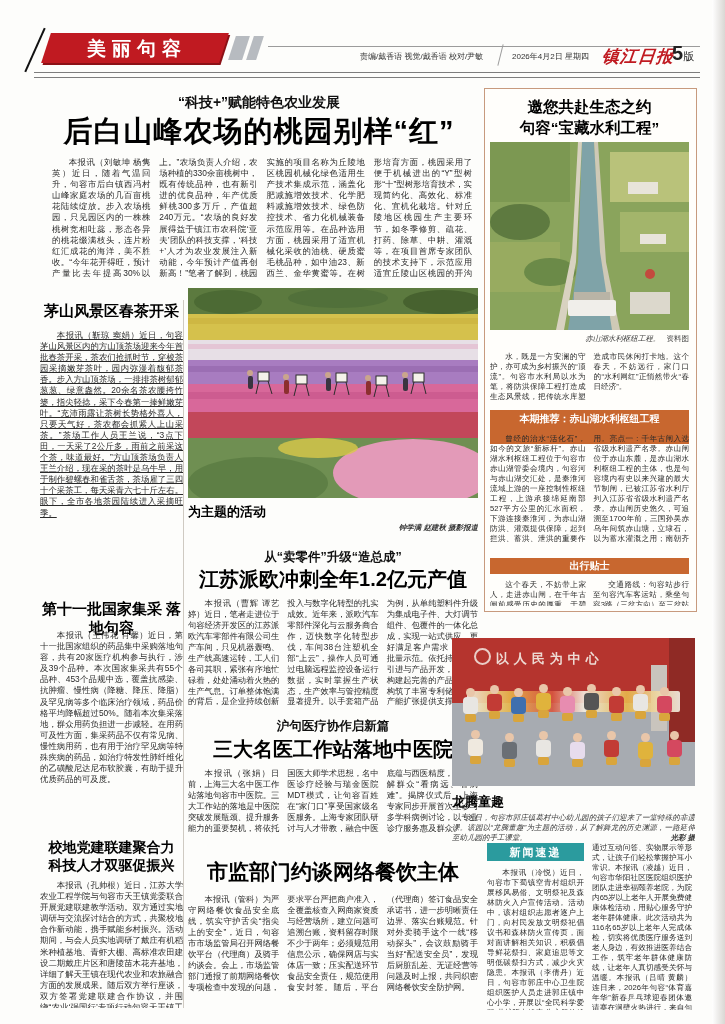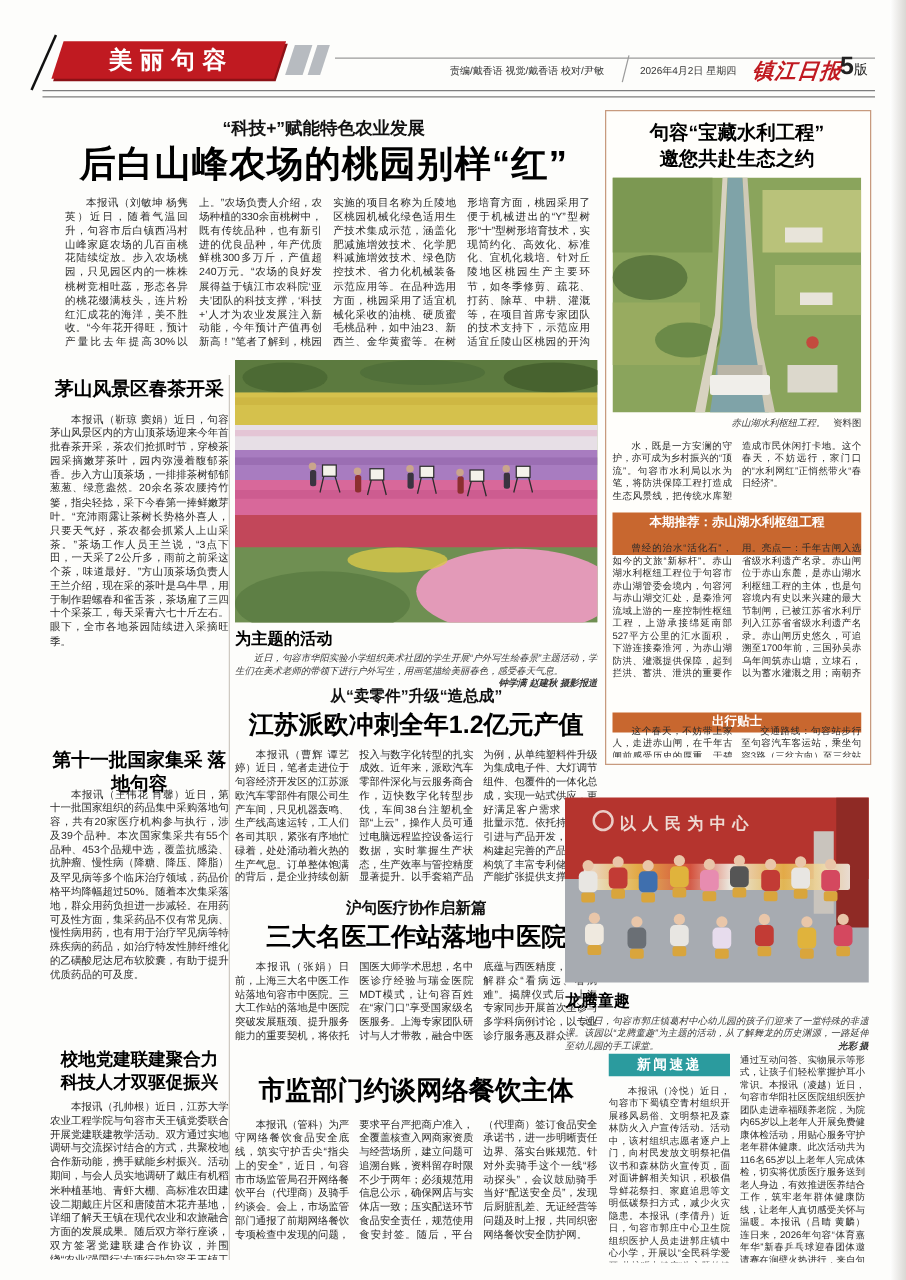--- a/index.html
+++ b/index.html
@@ -127,51 +127,50 @@
       <rect x="225" y="85" width="11" height="9" fill="#f4f2ea"></rect>
         <line x1="226" y1="94" x2="223" y2="106"></line>
         <line x1="235" y1="94" x2="238" y2="106"></line>
     </g>
   </svg>
 </div>
 
 <div class="abs" style="left:188px;top:502px;width:290px;">
   <span style="font-weight:bold;font-size:13px;color:#000;">为主题的活动</span>
   <div class="capt jt indent" style="margin-top:2px;font-style:italic;">
-    <span>近日，句容市华阳实验小学组织美术社团的学生开展“户外写生绘春景”主题活动，学生们在美术老师的带领下进行户外写生，用画笔描绘美丽春色，感受春天气息。</span>
     <span class="credit" style="float:right;font-weight:bold;">钟学满 赵建秋 摄影报道</span>
   </div>
 </div>
 
 <div class="abs colrule" style="left:183px;top:300px;height:708px;"></div>
 
 <div class="abs headline" style="left:40px;top:302px;width:143px;font-size:15px;">茅山风景区春茶开采</div>
-<div class="abs jt indent" style="left:40px;top:330px;width:143px;height:218px;font-size:8.4px;">本报讯（靳琼 窦娟）近日，句容茅山风景区内的方山顶茶场迎来今年首批春茶开采，茶农们抢抓时节，穿梭茶园采摘嫩芽茶叶，园内弥漫着馥郁茶香。步入方山顶茶场，一排排茶树郁郁葱葱、绿意盎然。20余名茶农腰挎竹篓，指尖轻捻，采下今春第一捧鲜嫩芽叶。“充沛雨露让茶树长势格外喜人，只要天气好，茶农都会抓紧人上山采茶。”茶场工作人员王兰说，“3点下田，一天采了2公斤多，雨前之前采这个茶，味道最好。”方山顶茶场负责人王兰介绍，现在采的茶叶是乌牛早，用于制作碧螺春和雀舌茶，茶场雇了三四十个采茶工，每天采青六七十斤左右。眼下，全市各地茶园陆续进入采摘旺季。</div>
+<div class="abs jt indent" style="left:40px;top:330px;width:143px;height:218px;font-size:8.4px;text-decoration:underline;">本报讯（靳琼 窦娟）近日，句容茅山风景区内的方山顶茶场迎来今年首批春茶开采，茶农们抢抓时节，穿梭茶园采摘嫩芽茶叶，园内弥漫着馥郁茶香。步入方山顶茶场，一排排茶树郁郁葱葱、绿意盎然。20余名茶农腰挎竹篓，指尖轻捻，采下今春第一捧鲜嫩芽叶。“充沛雨露让茶树长势格外喜人，只要天气好，茶农都会抓紧人上山采茶。”茶场工作人员王兰说，“3点下田，一天采了2公斤多，雨前之前采这个茶，味道最好。”方山顶茶场负责人王兰介绍，现在采的茶叶是乌牛早，用于制作碧螺春和雀舌茶，茶场雇了三四十个采茶工，每天采青六七十斤左右。眼下，全市各地茶园陆续进入采摘旺季。</div>
 
 <div class="abs headline" style="left:40px;top:556px;width:143px;font-size:15px;line-height:1.25;margin-top:44px;">第十一批国家集采 落地句容</div>
 <div class="abs jt indent" style="left:40px;top:630px;width:143px;height:228px;font-size:8.4px;">本报讯（王伟花 肖馨）近日，第十一批国家组织的药品集中采购落地句容，共有20家医疗机构参与执行，涉及39个品种。本次国家集采共有55个品种、453个品规中选，覆盖抗感染、抗肿瘤、慢性病（降糖、降压、降脂）及罕见病等多个临床治疗领域，药品价格平均降幅超过50%。随着本次集采落地，群众用药负担进一步减轻。在用药可及性方面，集采药品不仅有常见病、慢性病用药，也有用于治疗罕见病等特殊疾病的药品，如治疗特发性肺纤维化的乙磺酸尼达尼布软胶囊，有助于提升优质药品的可及度。</div>
 
 <div class="abs headline" style="left:40px;top:838px;width:143px;font-size:14px;line-height:1.3;">校地党建联建聚合力 科技人才双驱促振兴</div>
 <div class="abs jt indent" style="left:40px;top:880px;width:143px;height:128px;font-size:8.4px;">本报讯（孔帅根）近日，江苏大学农业工程学院与句容市天王镇党委联合开展党建联建教学活动。双方通过实地调研与交流探讨结合的方式，共聚校地合作新动能，携手赋能乡村振兴。活动期间，与会人员实地调研了戴庄有机稻米种植基地、青虾大棚、高标准农田建设二期戴庄片区和唐陵苗木花卉基地，详细了解天王镇在现代农业和农旅融合方面的发展成果。随后双方举行座谈，双方签署党建联建合作协议，并围绕“农业‘强国行’专项行动句容天王镇工作站”揭牌，在合作对接阶段，双方将以党建为引领深化协同。</div>
 
 <div class="abs kicker" style="left:188px;top:549px;width:290px;font-size:12.5px;">从“卖零件”升级“造总成”</div>
 <div class="abs headline" style="left:188px;top:566px;width:290px;font-size:20px;">江苏派欧冲刺全年1.2亿元产值</div>
 <div class="abs jt indent" style="left:188px;top:598px;width:290px;height:112px;font-size:8.3px;column-count:3;column-gap:8px;">本报讯（曹辉 谭艺婷）近日，笔者走进位于句容经济开发区的江苏派欧汽车零部件有限公司生产车间，只见机器轰鸣、生产线高速运转，工人们各司其职，紧张有序地忙碌着，处处涌动着火热的生产气息。订单整体饱满的背后，是企业持续创新投入与数字化转型的扎实成效。近年来，派欧汽车零部件深化与云服务商合作，迈快数字化转型步伐，车间38台注塑机全部“上云”，操作人员可通过电脑远程监控设备运行数据，实时掌握生产状态，生产效率与管控精度显著提升。以手套箱产品为例，从单纯塑料件升级为集成电子件、大灯调节组件、包覆件的一体化总成，实现一站式供应，更好满足客户需求，“视小批量示范。依托持续技术引进与产品开发，企业已构建起完善的产品矩阵，构筑了丰富专利储备，为产能扩张提供支撑，今年将全力冲刺1.2亿元产值目标。</div>
 
 <div class="abs kicker" style="left:188px;top:718px;width:290px;font-size:12.5px;">沪句医疗协作启新篇</div>
 <div class="abs headline" style="left:188px;top:736px;width:290px;font-size:20px;">三大名医工作站落地中医院</div>
 <div class="abs jt indent" style="left:188px;top:768px;width:290px;height:76px;font-size:8.3px;column-count:3;column-gap:8px;">本报讯（张娟）日前，上海三大名中医工作站落地句容市中医院。三大工作站的落地是中医院突破发展瓶颈、提升服务能力的重要契机，将依托国医大师学术思想，名中医诊疗经验与瑞金医院MDT模式，让句容百姓在“家门口”享受国家级名医服务。上海专家团队研讨与人才带教，融合中医底蕴与西医精度，切实缓解群众“看病远、看病难”。揭牌仪式后，上海专家同步开展首次坐诊与多学科病例讨论，以专业诊疗服务惠及群众。</div>
 
 <div class="abs headline" style="left:188px;top:858px;width:290px;font-size:21px;">市监部门约谈网络餐饮主体</div>
 <div class="abs jt indent" style="left:188px;top:894px;width:290px;height:114px;font-size:8.3px;column-count:3;column-gap:8px;">本报讯（管科）为严守网络餐饮食品安全底线，筑实守护舌尖“指尖上的安全”，近日，句容市市场监管局召开网络餐饮平台（代理商）及骑手约谈会。会上，市场监管部门通报了前期网络餐饮专项检查中发现的问题，要求平台严把商户准入，全覆盖核查入网商家资质与经营场所，建立问题可追溯台账，资料留存时限不少于两年；必须规范用信息公示，确保网店与实体店一致；压实配送环节食品安全责任，规范使用食安封签。随后，平台（代理商）签订食品安全承诺书，进一步明晰责任边界、落实台账规范。针对外卖骑手这个一线“移动探头”，会议鼓励骑手当好“配送安全员”，发现后厨脏乱差、无证经营等问题及时上报，共同织密网络餐饮安全防护网。</div>
 
 <div class="abs rbox" style="left:484px;top:88px;width:211px;height:522px;"></div>
 <div class="abs headline" style="left:488px;top:97px;width:203px;font-size:15.5px;line-height:1.35;">
+  <div>邀您共赴生态之约</div>
   <div>句容“宝藏水利工程”</div>
-  <div>邀您共赴生态之约</div>
 </div>
 
 <div class="abs" style="left:490px;top:142px;width:199px;height:188px;">
   <svg width="199" height="188" viewBox="0 0 199 188">
     <rect width="199" height="188" fill="#8aa45c"></rect>
     <rect x="0" y="0" width="80" height="60" fill="#7c9852"></rect>
     <rect x="120" y="10" width="79" height="50" fill="#b9c27a"></rect>
     <rect x="130" y="70" width="69" height="40" fill="#a3b56b"></rect>
     <rect x="0" y="100" width="70" height="50" fill="#98ab60"></rect>
     <ellipse cx="30" cy="80" rx="30" ry="18" fill="#5e7a40"></ellipse>
@@ -187,21 +186,21 @@
     <circle cx="160" cy="132" r="5" fill="#c34a3e"></circle>
   </svg>
 </div>
 <div class="abs capt" style="left:490px;top:334px;width:199px;text-align:right;">
   <span style="font-style:italic;">赤山湖水利枢纽工程。</span>
   &nbsp;&nbsp;<span class="credit">资料图</span>
 </div>
 <div class="abs jt indent" style="left:490px;top:352px;width:199px;height:52px;font-size:7.6px;column-count:2;column-gap:8px;">水，既是一方安澜的守护，亦可成为乡村振兴的“顶流”。句容市水利局以水为笔，将防洪保障工程打造成生态风景线，把传统水库塑造成市民休闲打卡地。这个春天，不妨远行，家门口的“水利网红”正悄然带火“春日经济”。</div>
 <div class="abs obanner" style="left:490px;top:410px;width:199px;height:34px;font-size:10px;line-height:17px;">本期推荐：赤山湖水利枢纽工程</div>
 <div class="abs jt indent" style="left:490px;top:434px;width:199px;height:118px;font-size:7.6px;column-count:2;column-gap:8px;">曾经的治水“活化石”，如今的文旅“新标杆”。赤山湖水利枢纽工程位于句容市赤山湖管委会境内，句容河与赤山湖交汇处，是秦淮河流域上游的一座控制性枢纽工程，上游承接绵延南部527平方公里的汇水面积，下游连接秦淮河，为赤山湖防洪、灌溉提供保障，起到拦洪、蓄洪、泄洪的重要作用。亮点一：千年古闸入选省级水利遗产名录。赤山闸位于赤山东麓，是赤山湖水利枢纽工程的主体，也是句容境内有史以来兴建的最大节制闸，已被江苏省水利厅列入江苏省省级水利遗产名录。赤山闸历史悠久，可追溯至1700年前，三国孙吴赤乌年间筑赤山塘，立埭石，以为蓄水灌溉之用；南朝齐建武年间浚填赤山塘；唐麟德二年句容县令杨延嘉复垦赤山塘，置斗门；明万历二十九年知县茅一桂建陡门六所，这是句容最早使用钢筋混凝土新技术建造的闸，千年治水智慧在此代代传承，赤山闸见证了句容人民与水共生的悠久历史。亮点二：两大泵站守护一方安澜。天王翻水站位于天王镇，建于1967年，是句容地区的主要补水泵站，它将赤山湖水翻入天王河，补给源天王、袁巷、磨盘三个乡镇6万亩耕地的旱年水源。两座泵站与赤山闸协同运作，共同守护句容南部片区的灌溉供水安全。亮点三：水利人的传承与创新。作为赤山湖灌区工程的大型遗存，它见证了赤山湖水利灌溉的变迁历程，灌溉过数千亩农田。历经岁月的洗礼，如今的赤山闸不再承担水利功能，但其承载的厚重历史文化价值，成为研究赤山湖水利灌溉史的“活标本”。2023年9月10日，句容赤山湖灌区工程（包含赤山闸）成功入选世界灌溉工程遗产名录。句容市水利局立足遗产保护与活化利用“双轮并重”，深入挖掘千年古闸在新时代延续发挥的防洪灌溉核心功能，同时将其打造为展示水文化、弘扬治水精神的重要窗口。这一实践，让古老水利工程焕发新生机，成为以水为媒、文旅融合的生动缩影。</div>
-<div class="abs obanner" style="left:490px;top:570px;width:199px;height:16px;font-size:10px;line-height:16px;">出行贴士</div>
+<div class="abs obanner" style="left:490px;top:558px;width:199px;height:16px;font-size:10px;line-height:16px;">出行贴士</div>
 <div class="abs jt indent" style="left:490px;top:580px;width:96px;height:26px;font-size:7.6px;">这个春天，不妨带上家人，走进赤山闸，在千年古闸前感受历史的厚重，于碧波荡漾间领略水利工程的独特魅力。</div>
 <div class="abs jt indent" style="left:593px;top:580px;width:96px;height:26px;font-size:7.6px;">交通路线：句容站步行至句容汽车客运站，乘坐句容3路（三岔方向）至三岔站下车，步行可达。自驾导航：搜索“赤山闸”即可直达。</div>
 
 <div class="abs kids-photo" style="left:452px;top:638px;width:243px;height:148px;">
   <span class="wall-emblem"></span>
   <div class="wall-text">以人民为中心</div>
   <div style="position:absolute;right:0;top:0;width:26px;height:70%;background:#8f2a25;"></div>
   <div style="position:absolute;right:28px;top:18%;width:16px;height:45%;background:#c9c4bd;"></div>
   <div class="dragon-banner"></div>
 

